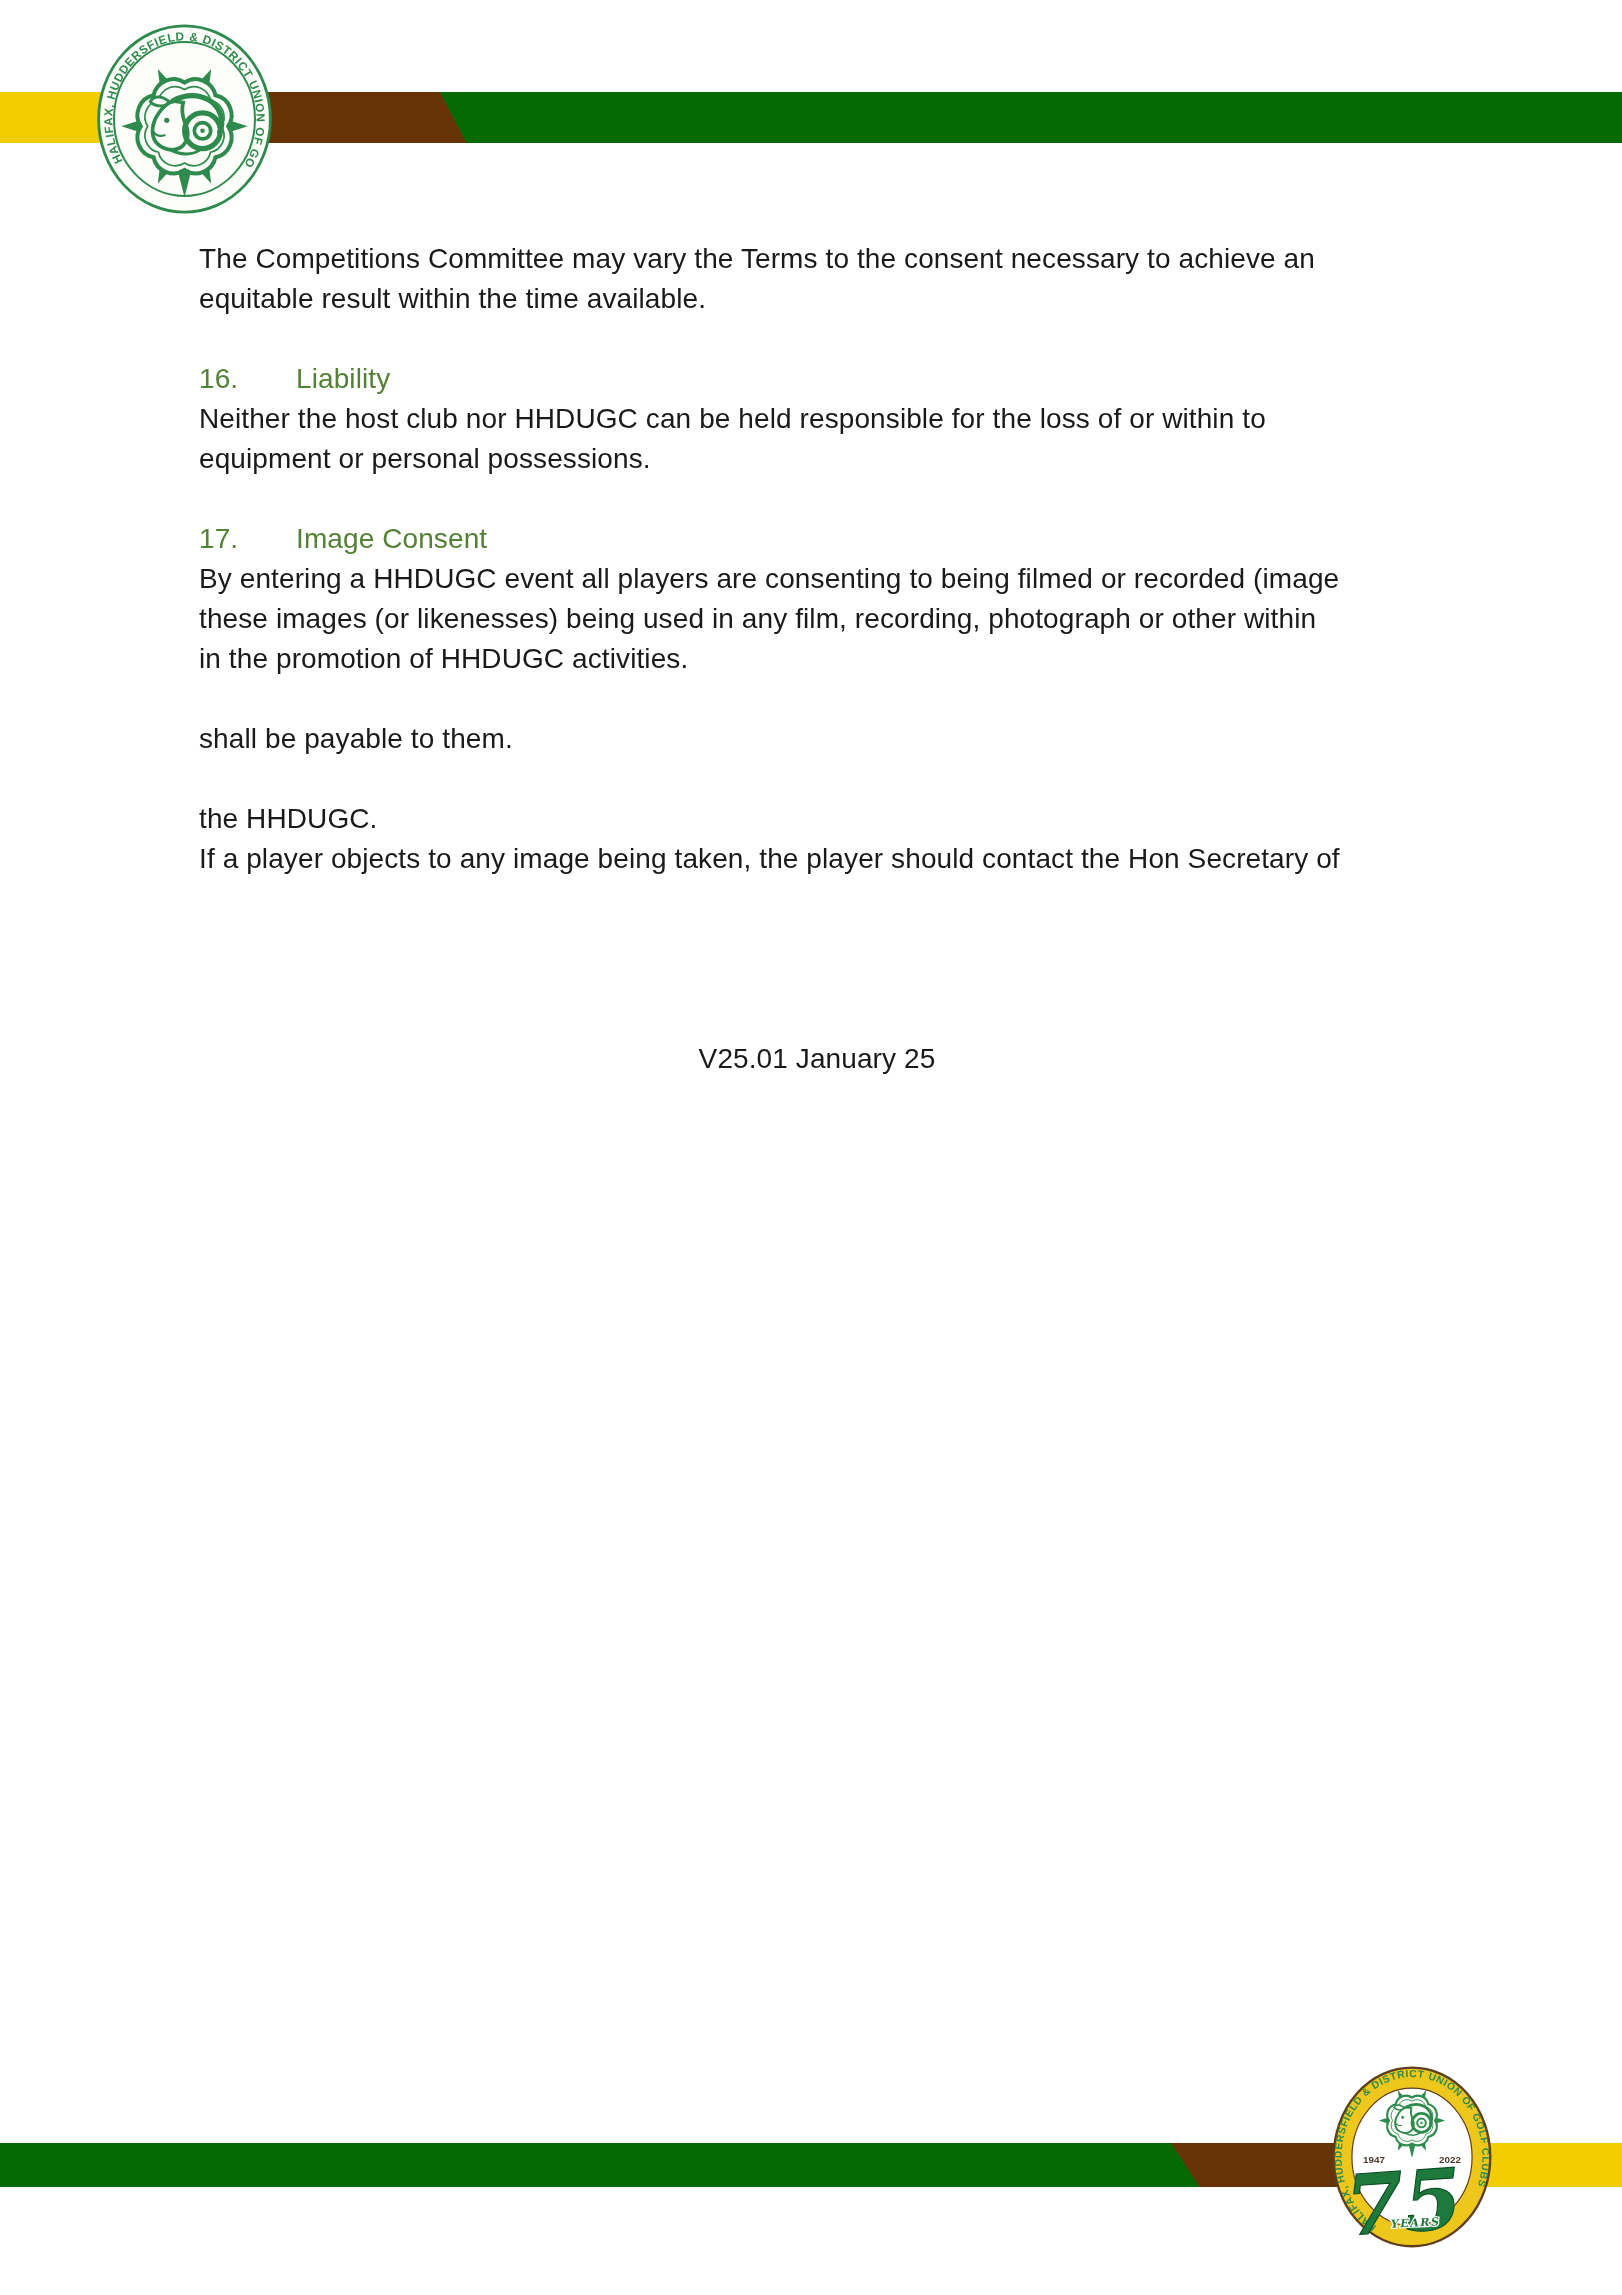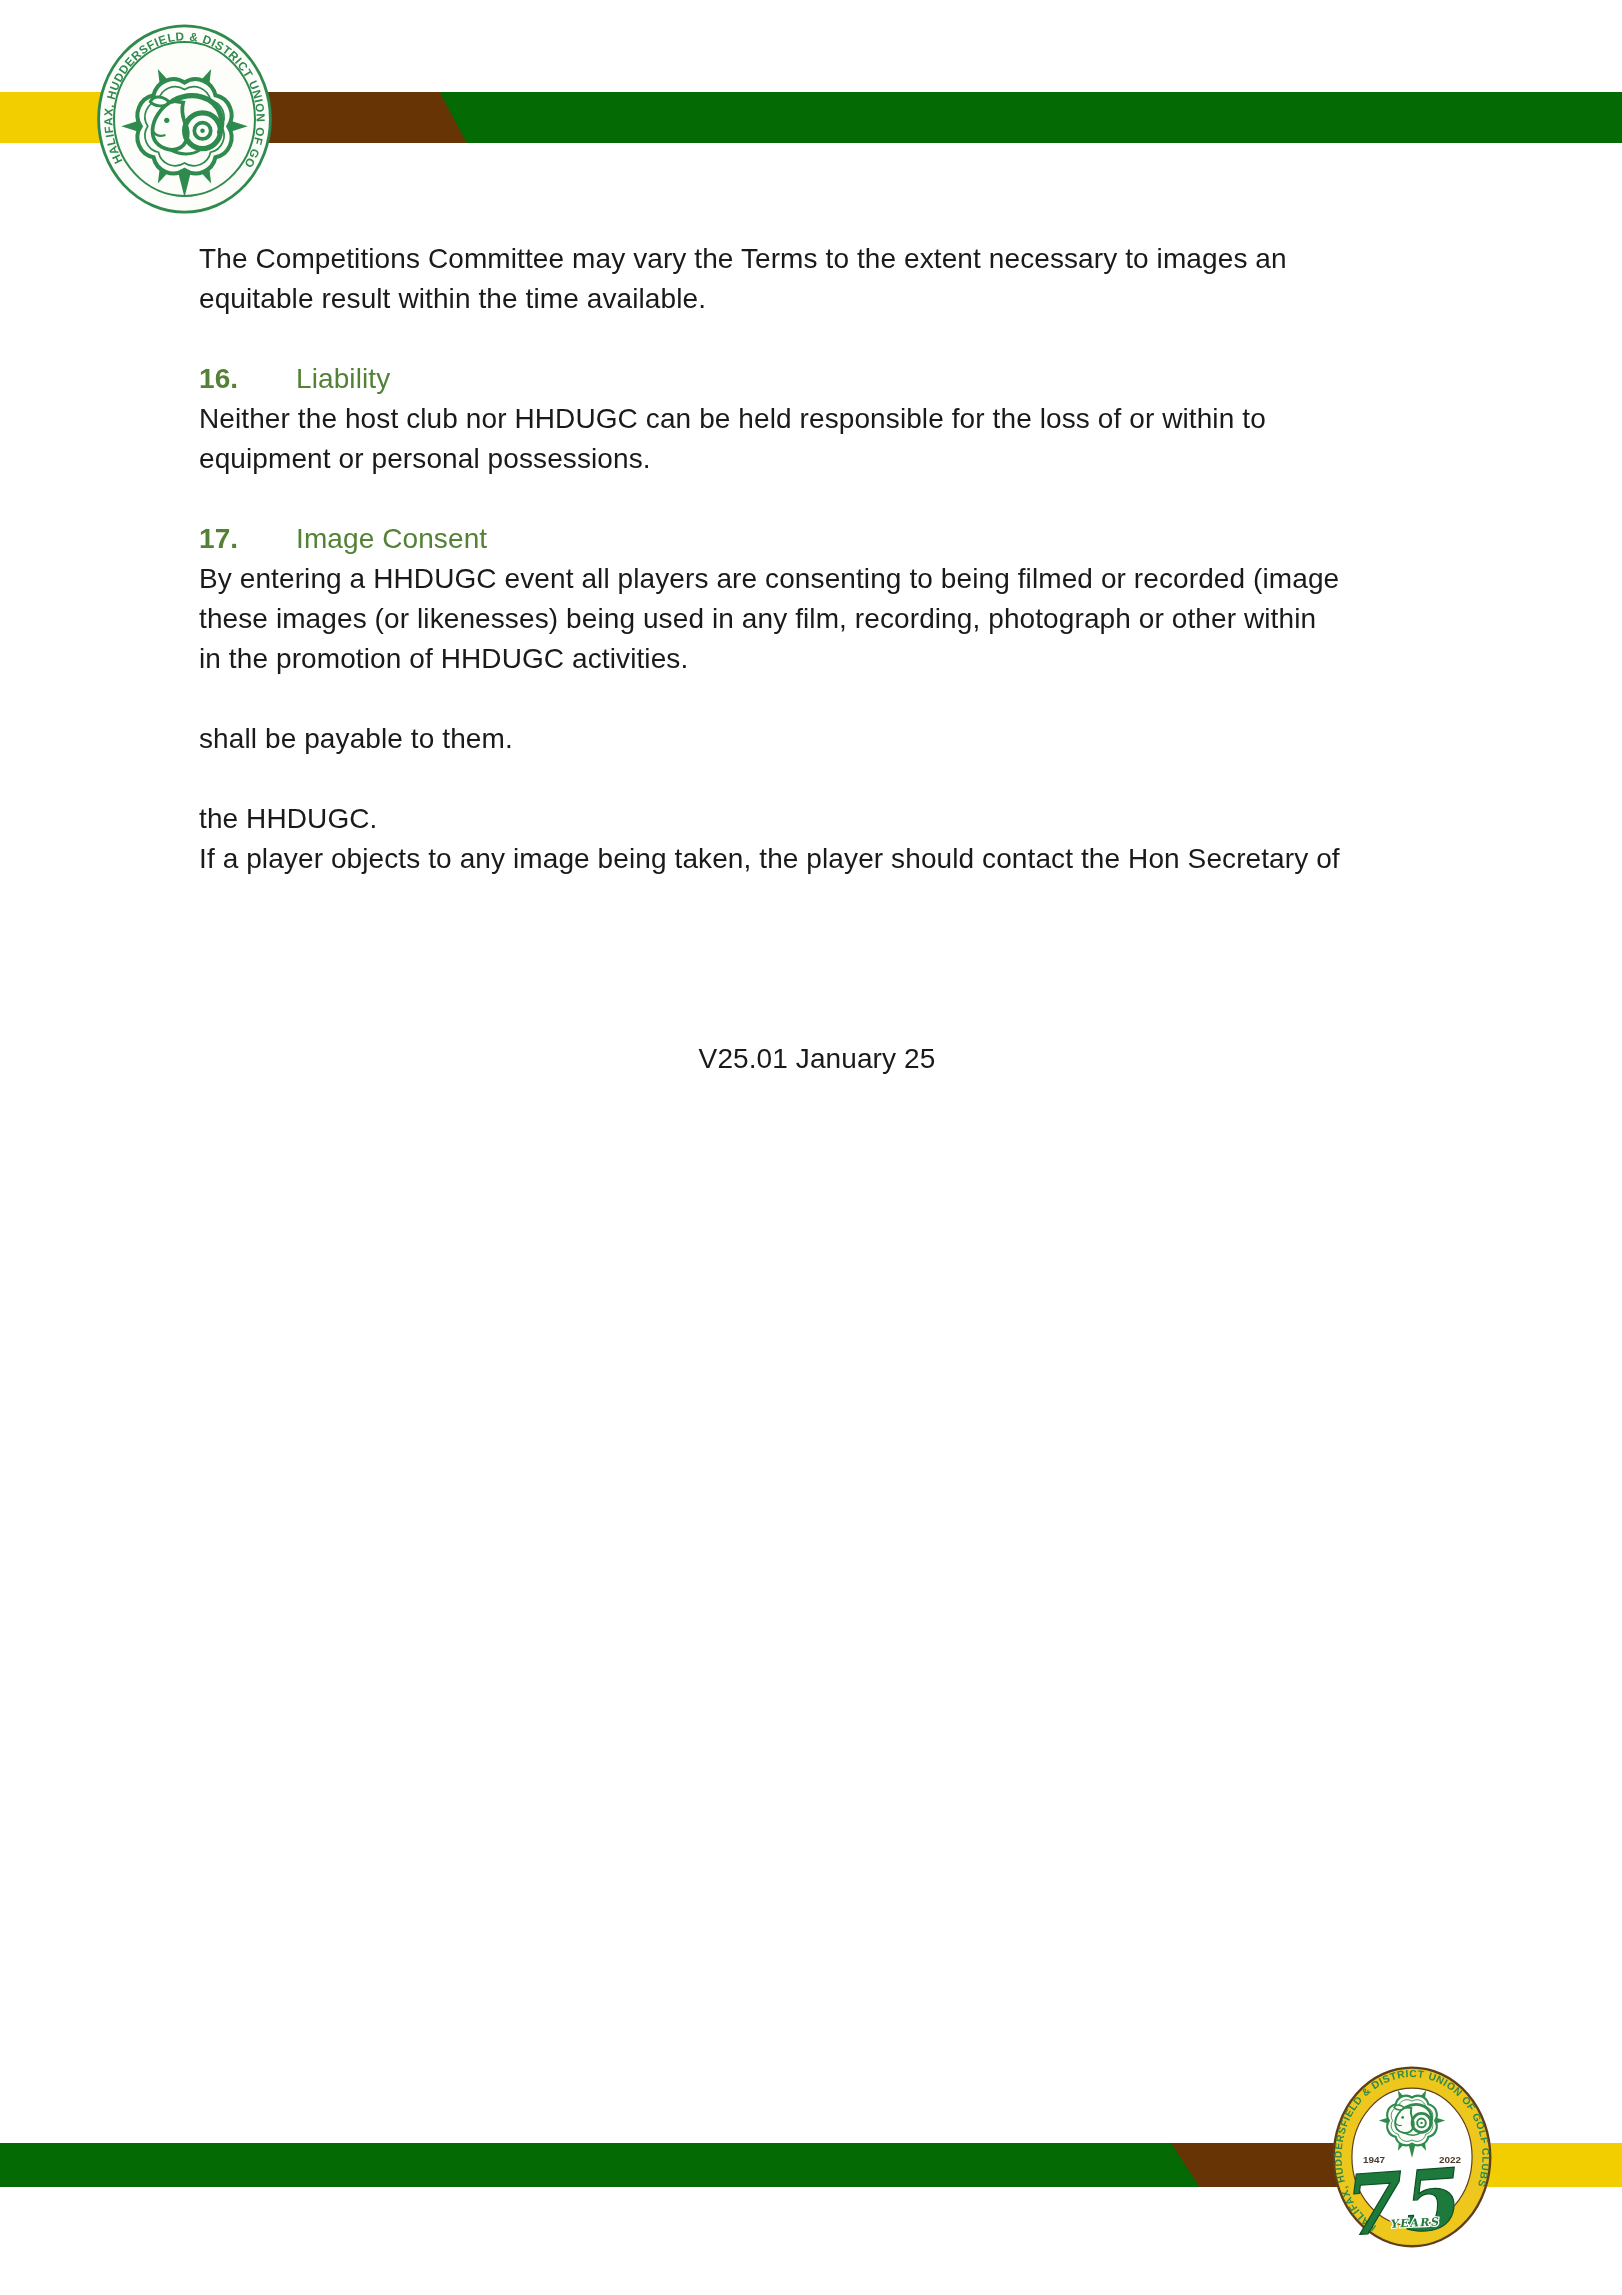--- a/index.html
+++ b/index.html
@@ -13,21 +13,21 @@
   .stripe-footer { top:2143px; height:44px; }
   .crest-header { position:absolute; left:97px; top:23.5px; width:175px; height:190px; overflow:visible; }
   .badge-footer { position:absolute; left:1329px; top:2065px; width:166px; height:202px; overflow:visible; }
   .textcol {
     position:absolute; left:199px; top:239px; width:1236px;
     font-size:28px; line-height:40px; letter-spacing:0.1px;
   }
   .line { height:40px; white-space:nowrap; }
   .blank { height:40px; }
   .heading { color:#538135; }
-  .heading .num { display:inline-block; width:97px;font-weight:bold; }
+  .heading .num { display:inline-block; width:97px; }
   .version-line { text-align:center; }
   svg text { font-family:"Liberation Sans", sans-serif; }
   .serif-it { font-family:"DejaVu Serif", serif; font-style:italic; font-weight:bold; }
 </style>
 </head>
 <body>
 
 <div class="page">
 
   <svg class="stripe stripe-header" viewBox="0 0 2000 63" preserveAspectRatio="none">
@@ -71,21 +71,21 @@
 
     <ellipse cx="108" cy="117" rx="106" ry="115" fill="#FDFDFA" stroke-width="3.5" stroke="#2F8A4D"></ellipse>
     <ellipse cx="108" cy="117" rx="87" ry="95" fill="none" stroke-width="2.5" stroke="#2F8A4D"></ellipse>
     <text font-size="14.5" font-weight="bold" letter-spacing="0.8" fill="#2F8A4D">
       <textPath href="#header-ring-path">HALIFAX, HUDDERSFIELD &amp; DISTRICT UNION OF GOLF CLUBS</textPath>
     </text>
     <use href="#crest-rose" transform="translate(108,126)"></use>
   </svg>
 
   <div class="textcol">
-    <div class="line">The Competitions Committee may vary the Terms to the extent necessary to images an</div>
+    <div class="line">The Competitions Committee may vary the Terms to the consent necessary to achieve an</div>
     <div class="line">equitable result within the time available.</div>
     <div class="blank"></div>
 
     <div class="line heading"><span class="num">16.</span><span>Liability</span></div>
     <div class="line">Neither the host club nor HHDUGC can be held responsible for the loss of or within to</div>
     <div class="line">equipment or personal possessions.</div>
     <div class="blank"></div>
 
     <div class="line heading"><span class="num">17.</span><span>Image Consent</span></div>
     <div class="line">By entering a HHDUGC event all players are consenting to being filmed or recorded (image</div>

